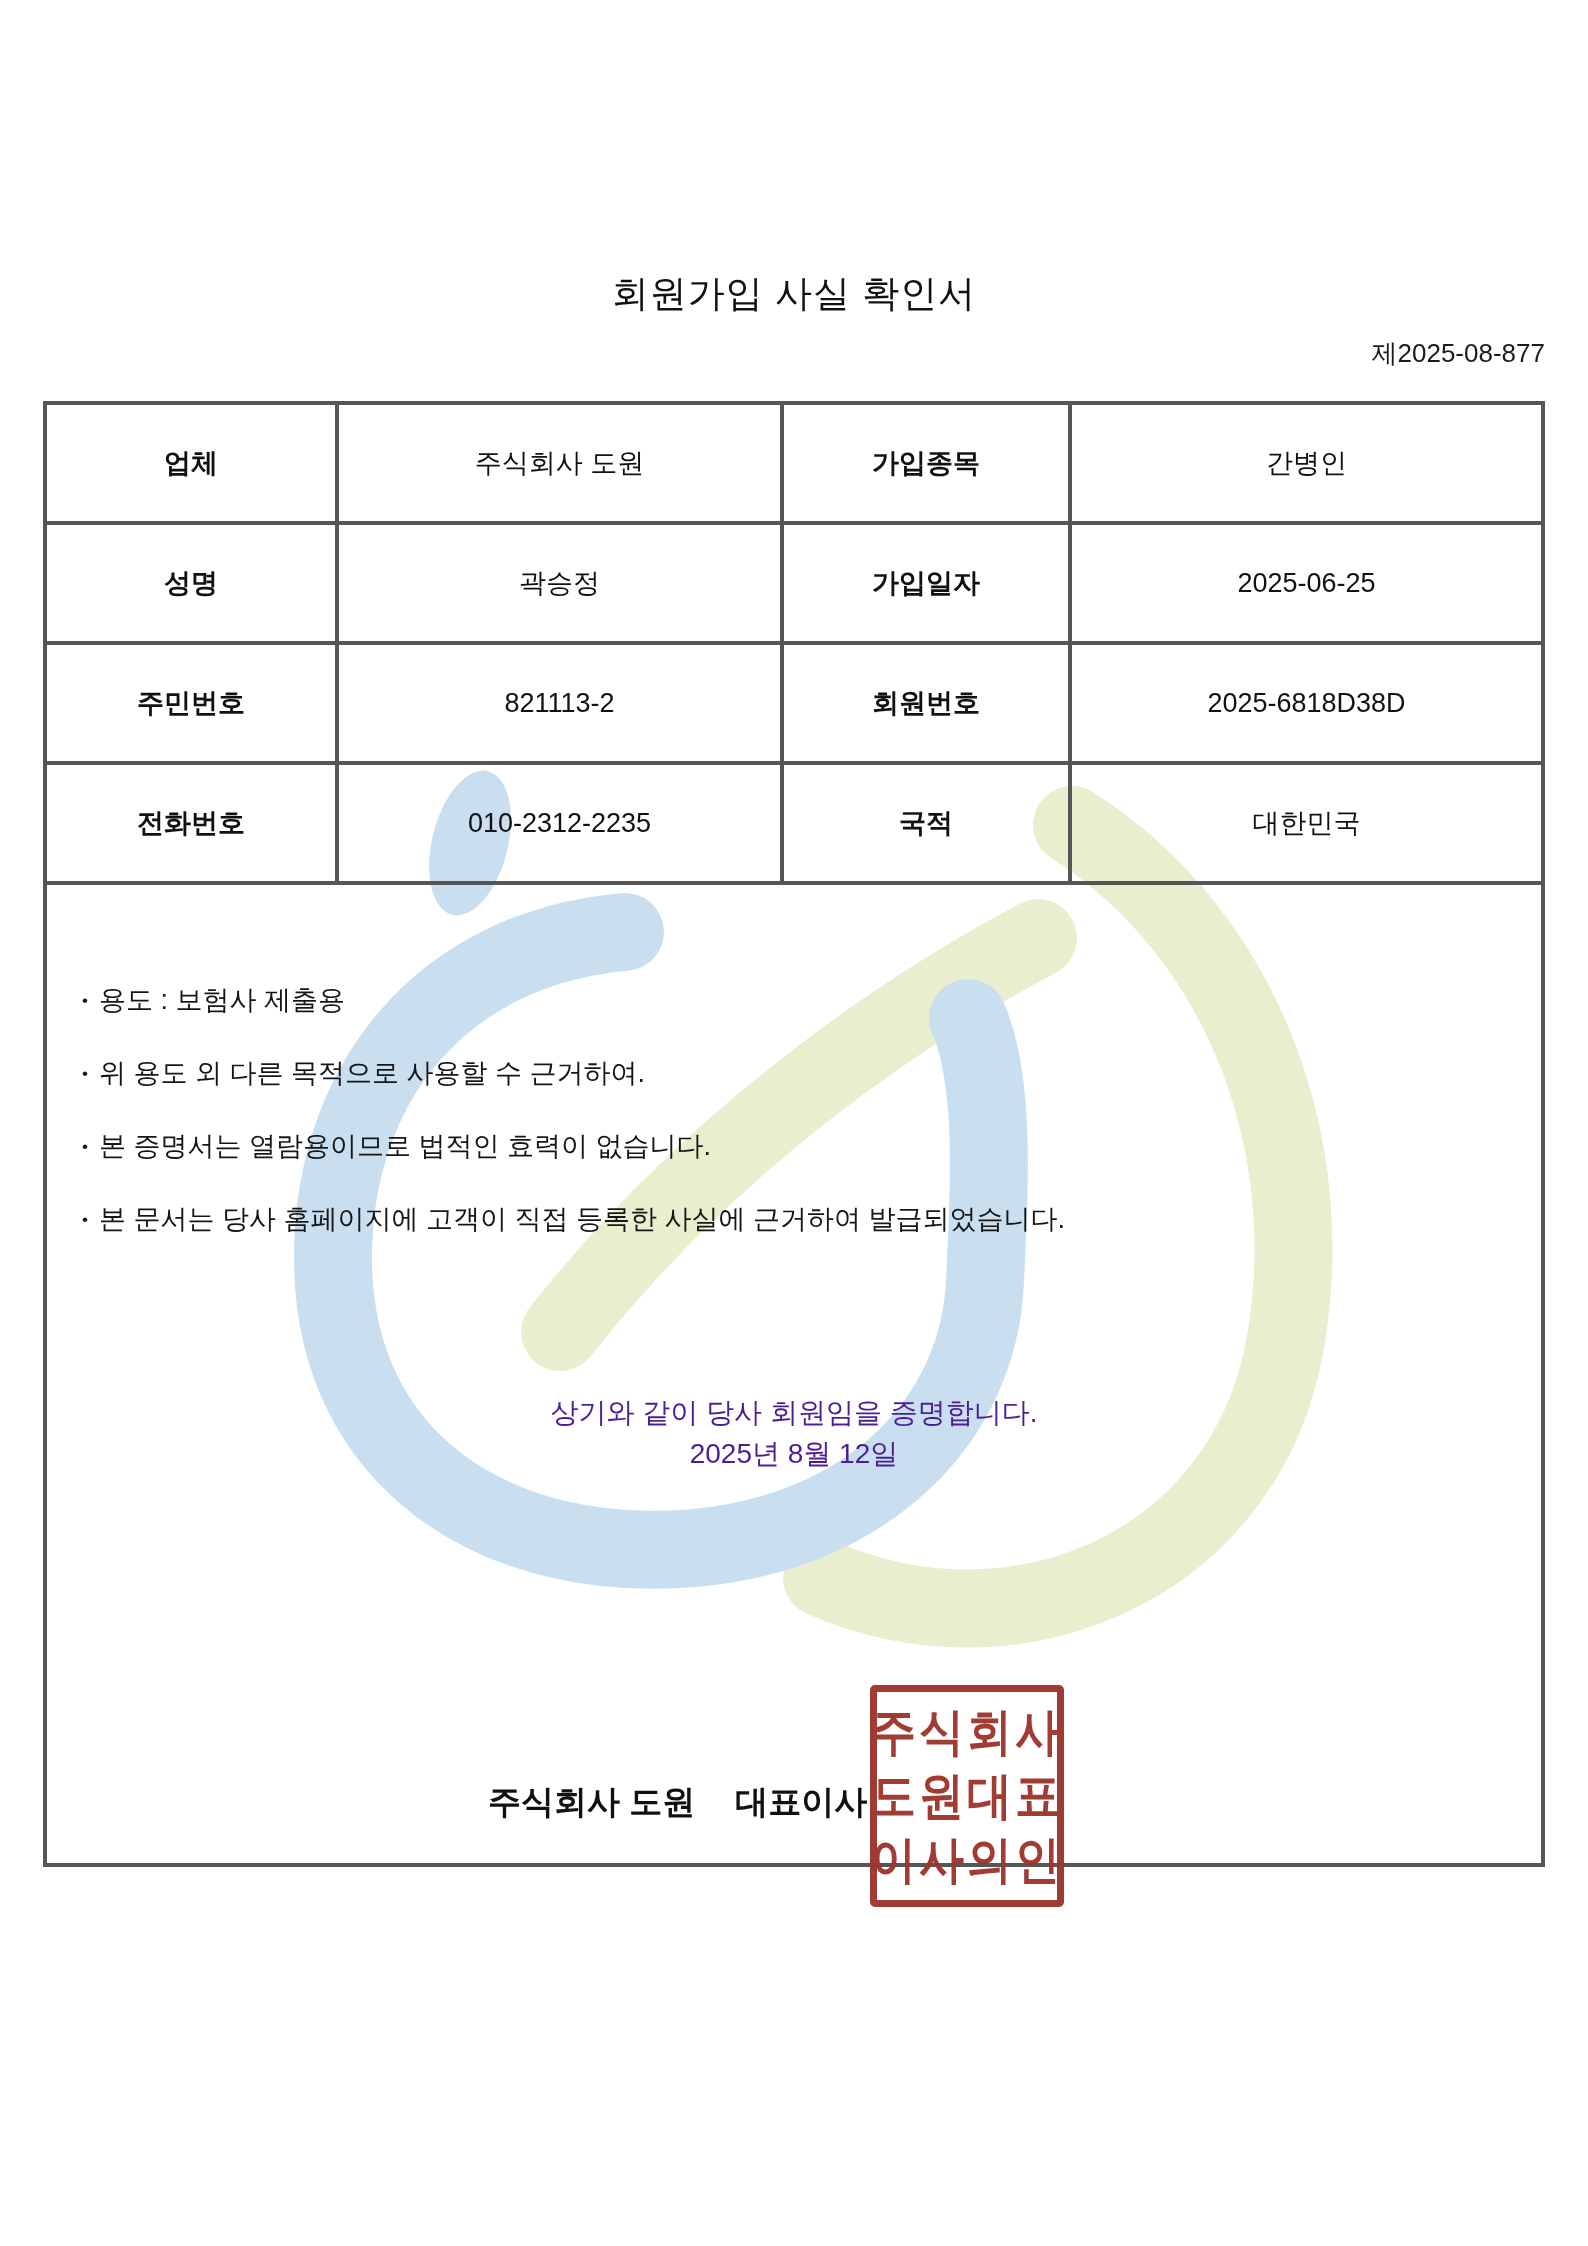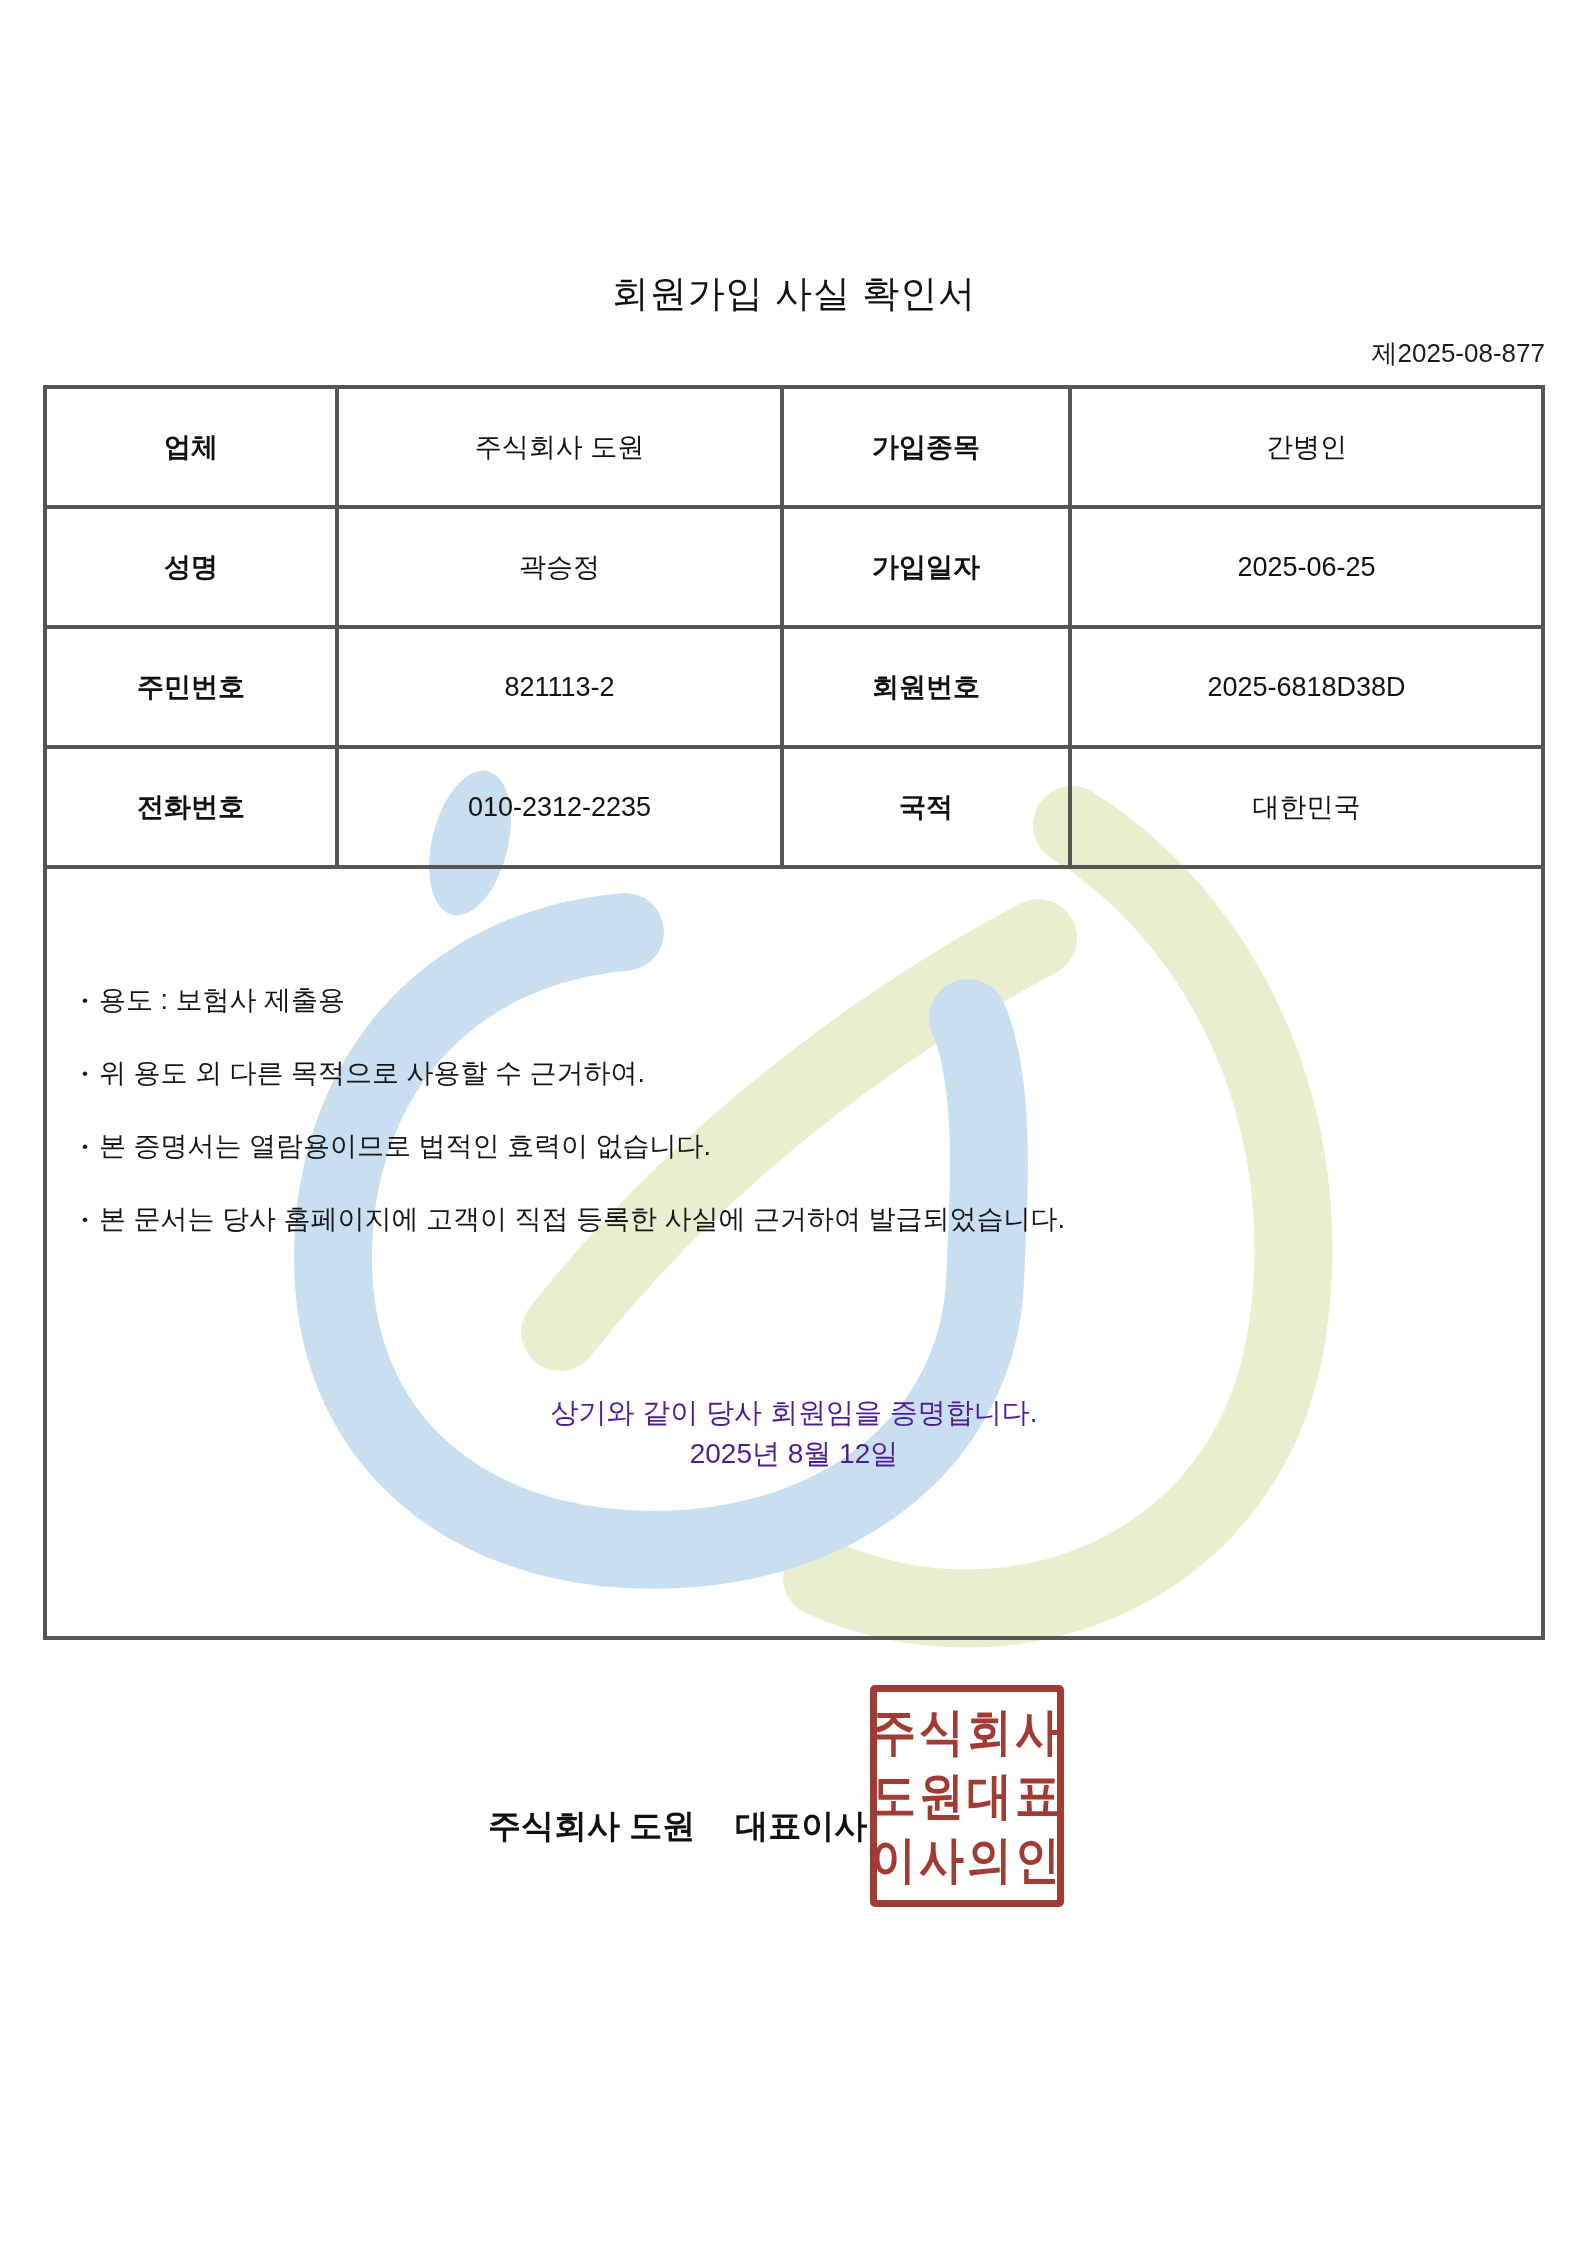--- a/index.html
+++ b/index.html
@@ -27,22 +27,22 @@
   }
   .doc-number {
     position:absolute; right:43px; top:336px;
     font-size:26px; color:#1b1b1b;
     z-index:3;
     margin-left:24px;
   }
 
   
   .member-table {
-    position:absolute; left:43px; top:385px;
-    width:1502px; height:1255px;
+    position:absolute; left:43px; top:401px;
+    width:1502px; height:1466px;
     border:4px solid #565656;
     display:grid;
     grid-template-columns:292px 445px 288px 1fr;
     grid-template-rows:repeat(4,120px) 1fr;
     z-index:1;
     background:transparent;
   }
   .cell {
     display:flex; align-items:center; justify-content:center;
     font-size:27px;
@@ -85,21 +85,20 @@
     color:#4c1d95;
     z-index:3;
   }
 
   
   .footer-line {
     position:absolute; left:488px; top:1784px;
     font-size:33px; font-weight:bold; line-height:36px;
     white-space:nowrap;
     z-index:3;
-    margin-top:24px;
   }
   .footer-line .role { margin-left:40px; }
 
   
   .seal {
     position:absolute; left:870px; top:1685px;
     width:194px; height:222px;
     border:7px solid #9e352c;
     border-radius:5px;
     display:flex; flex-direction:column;

